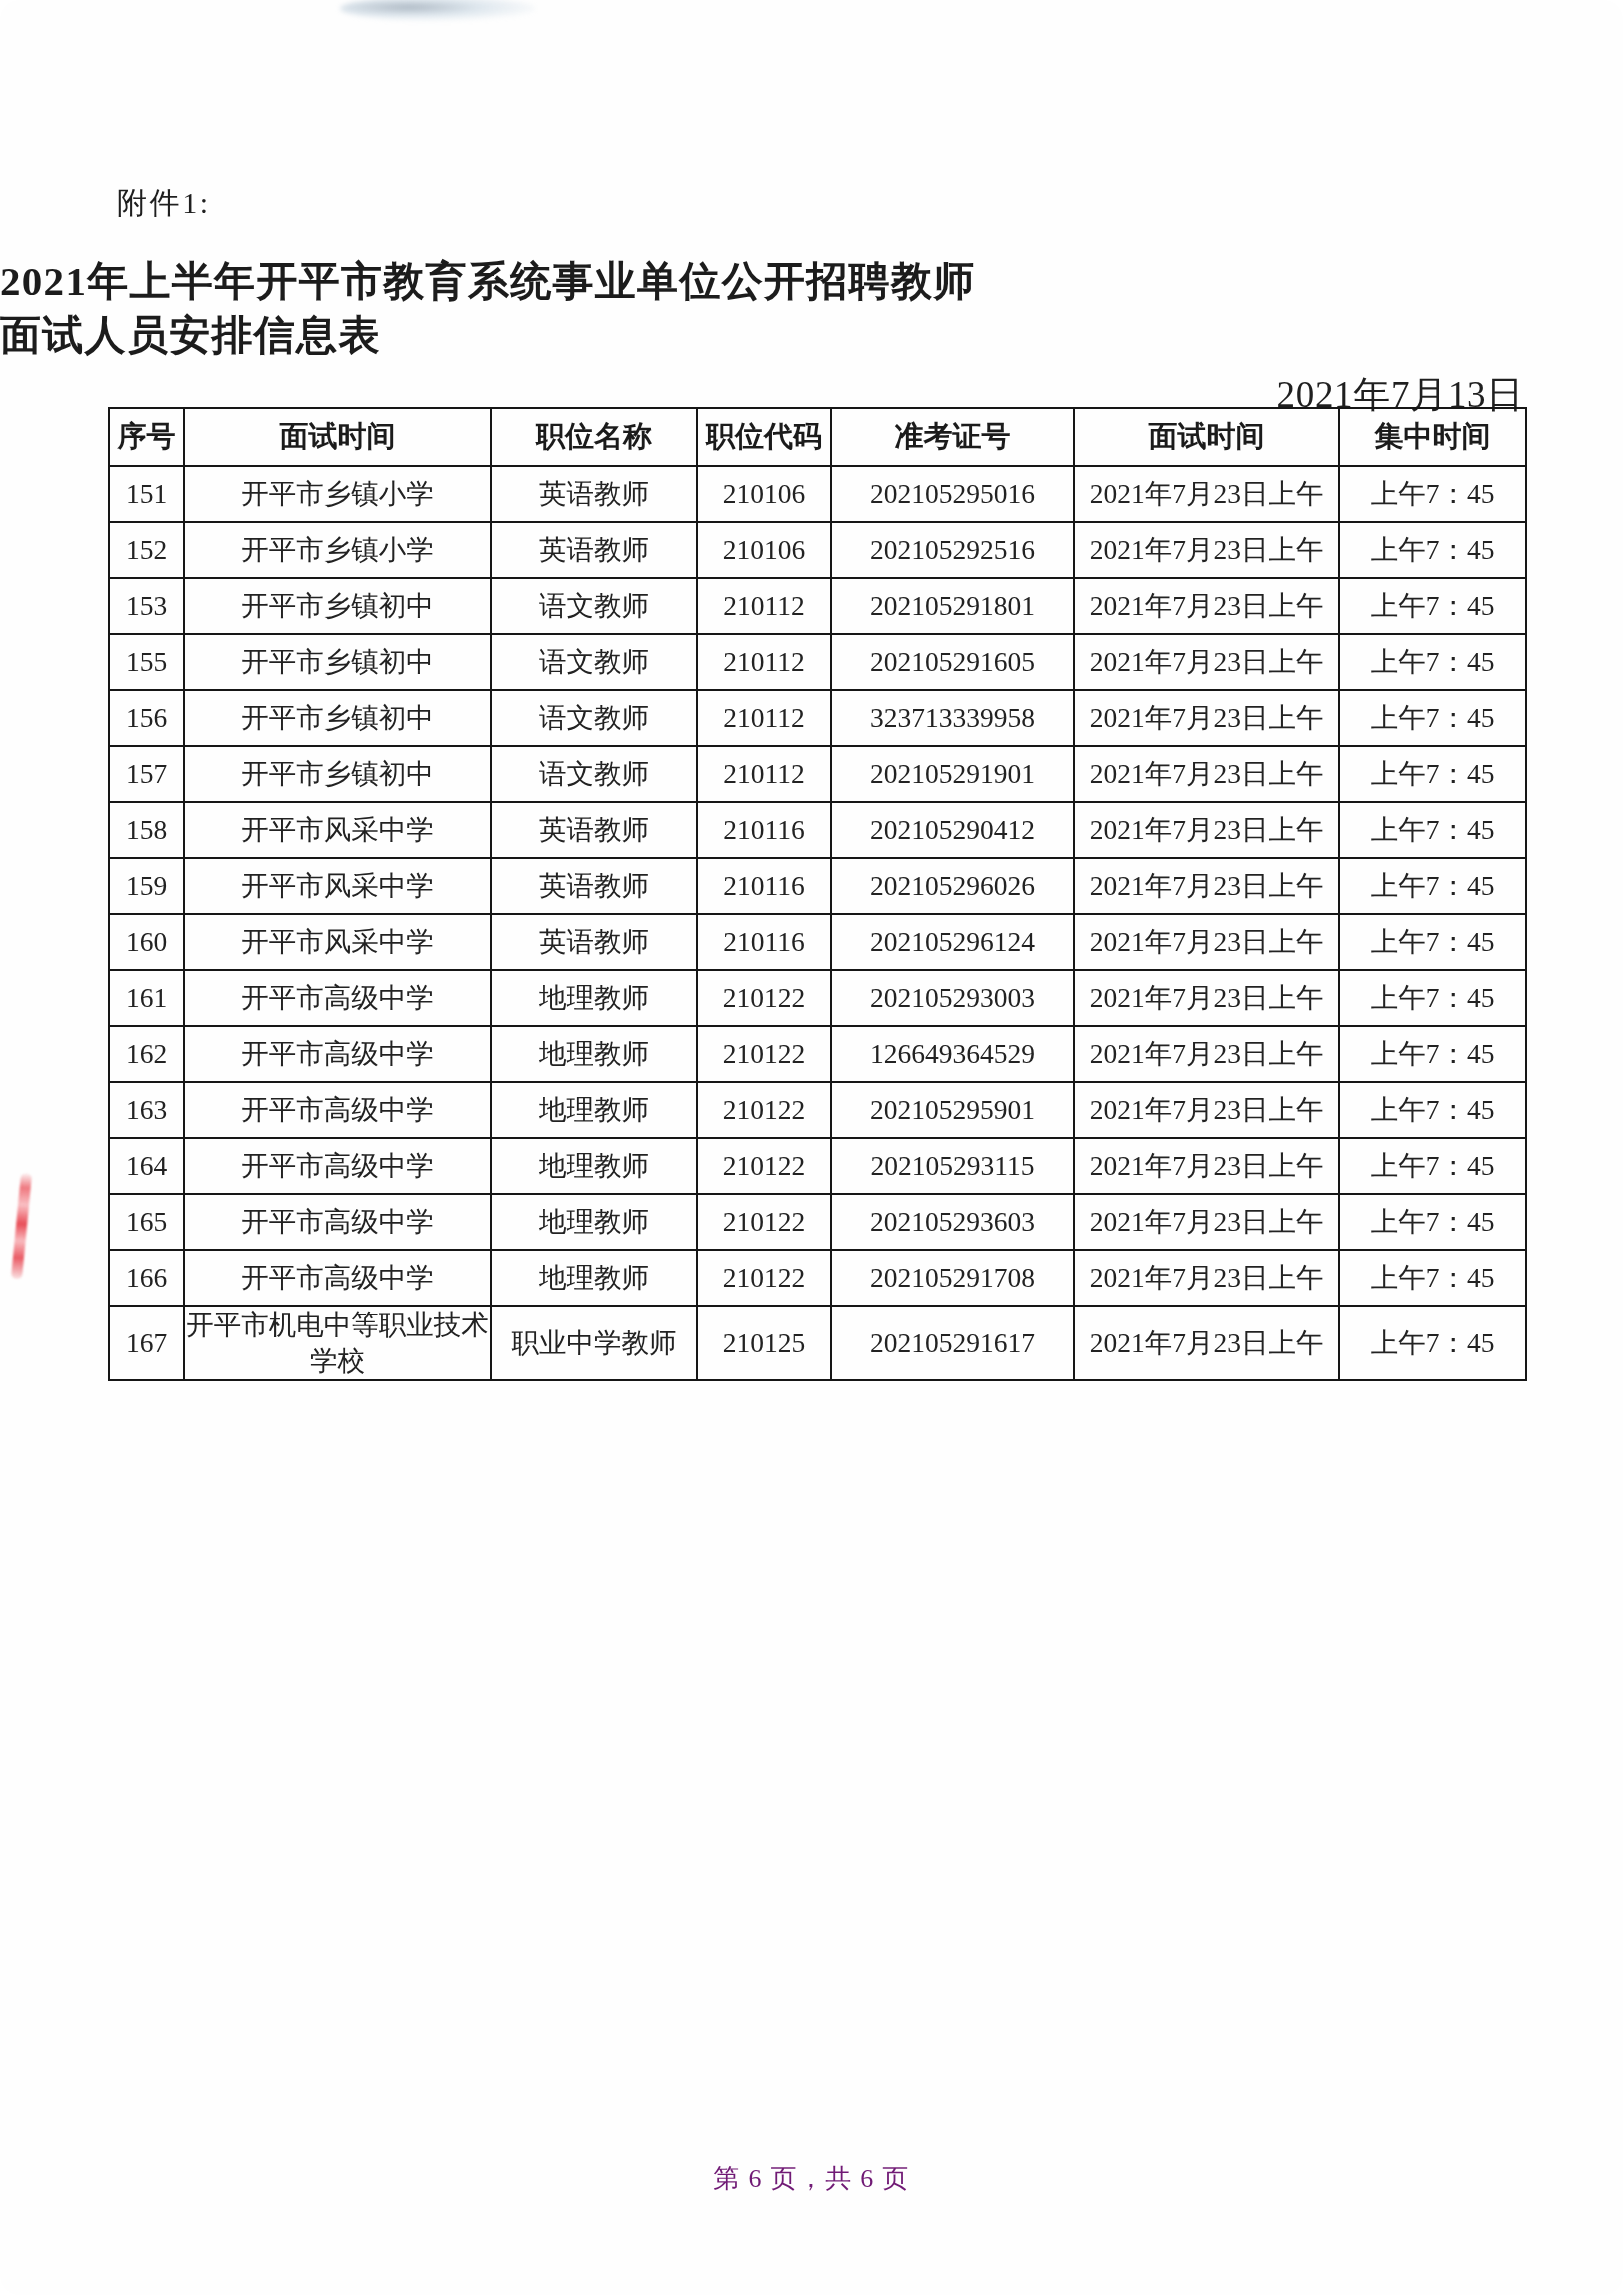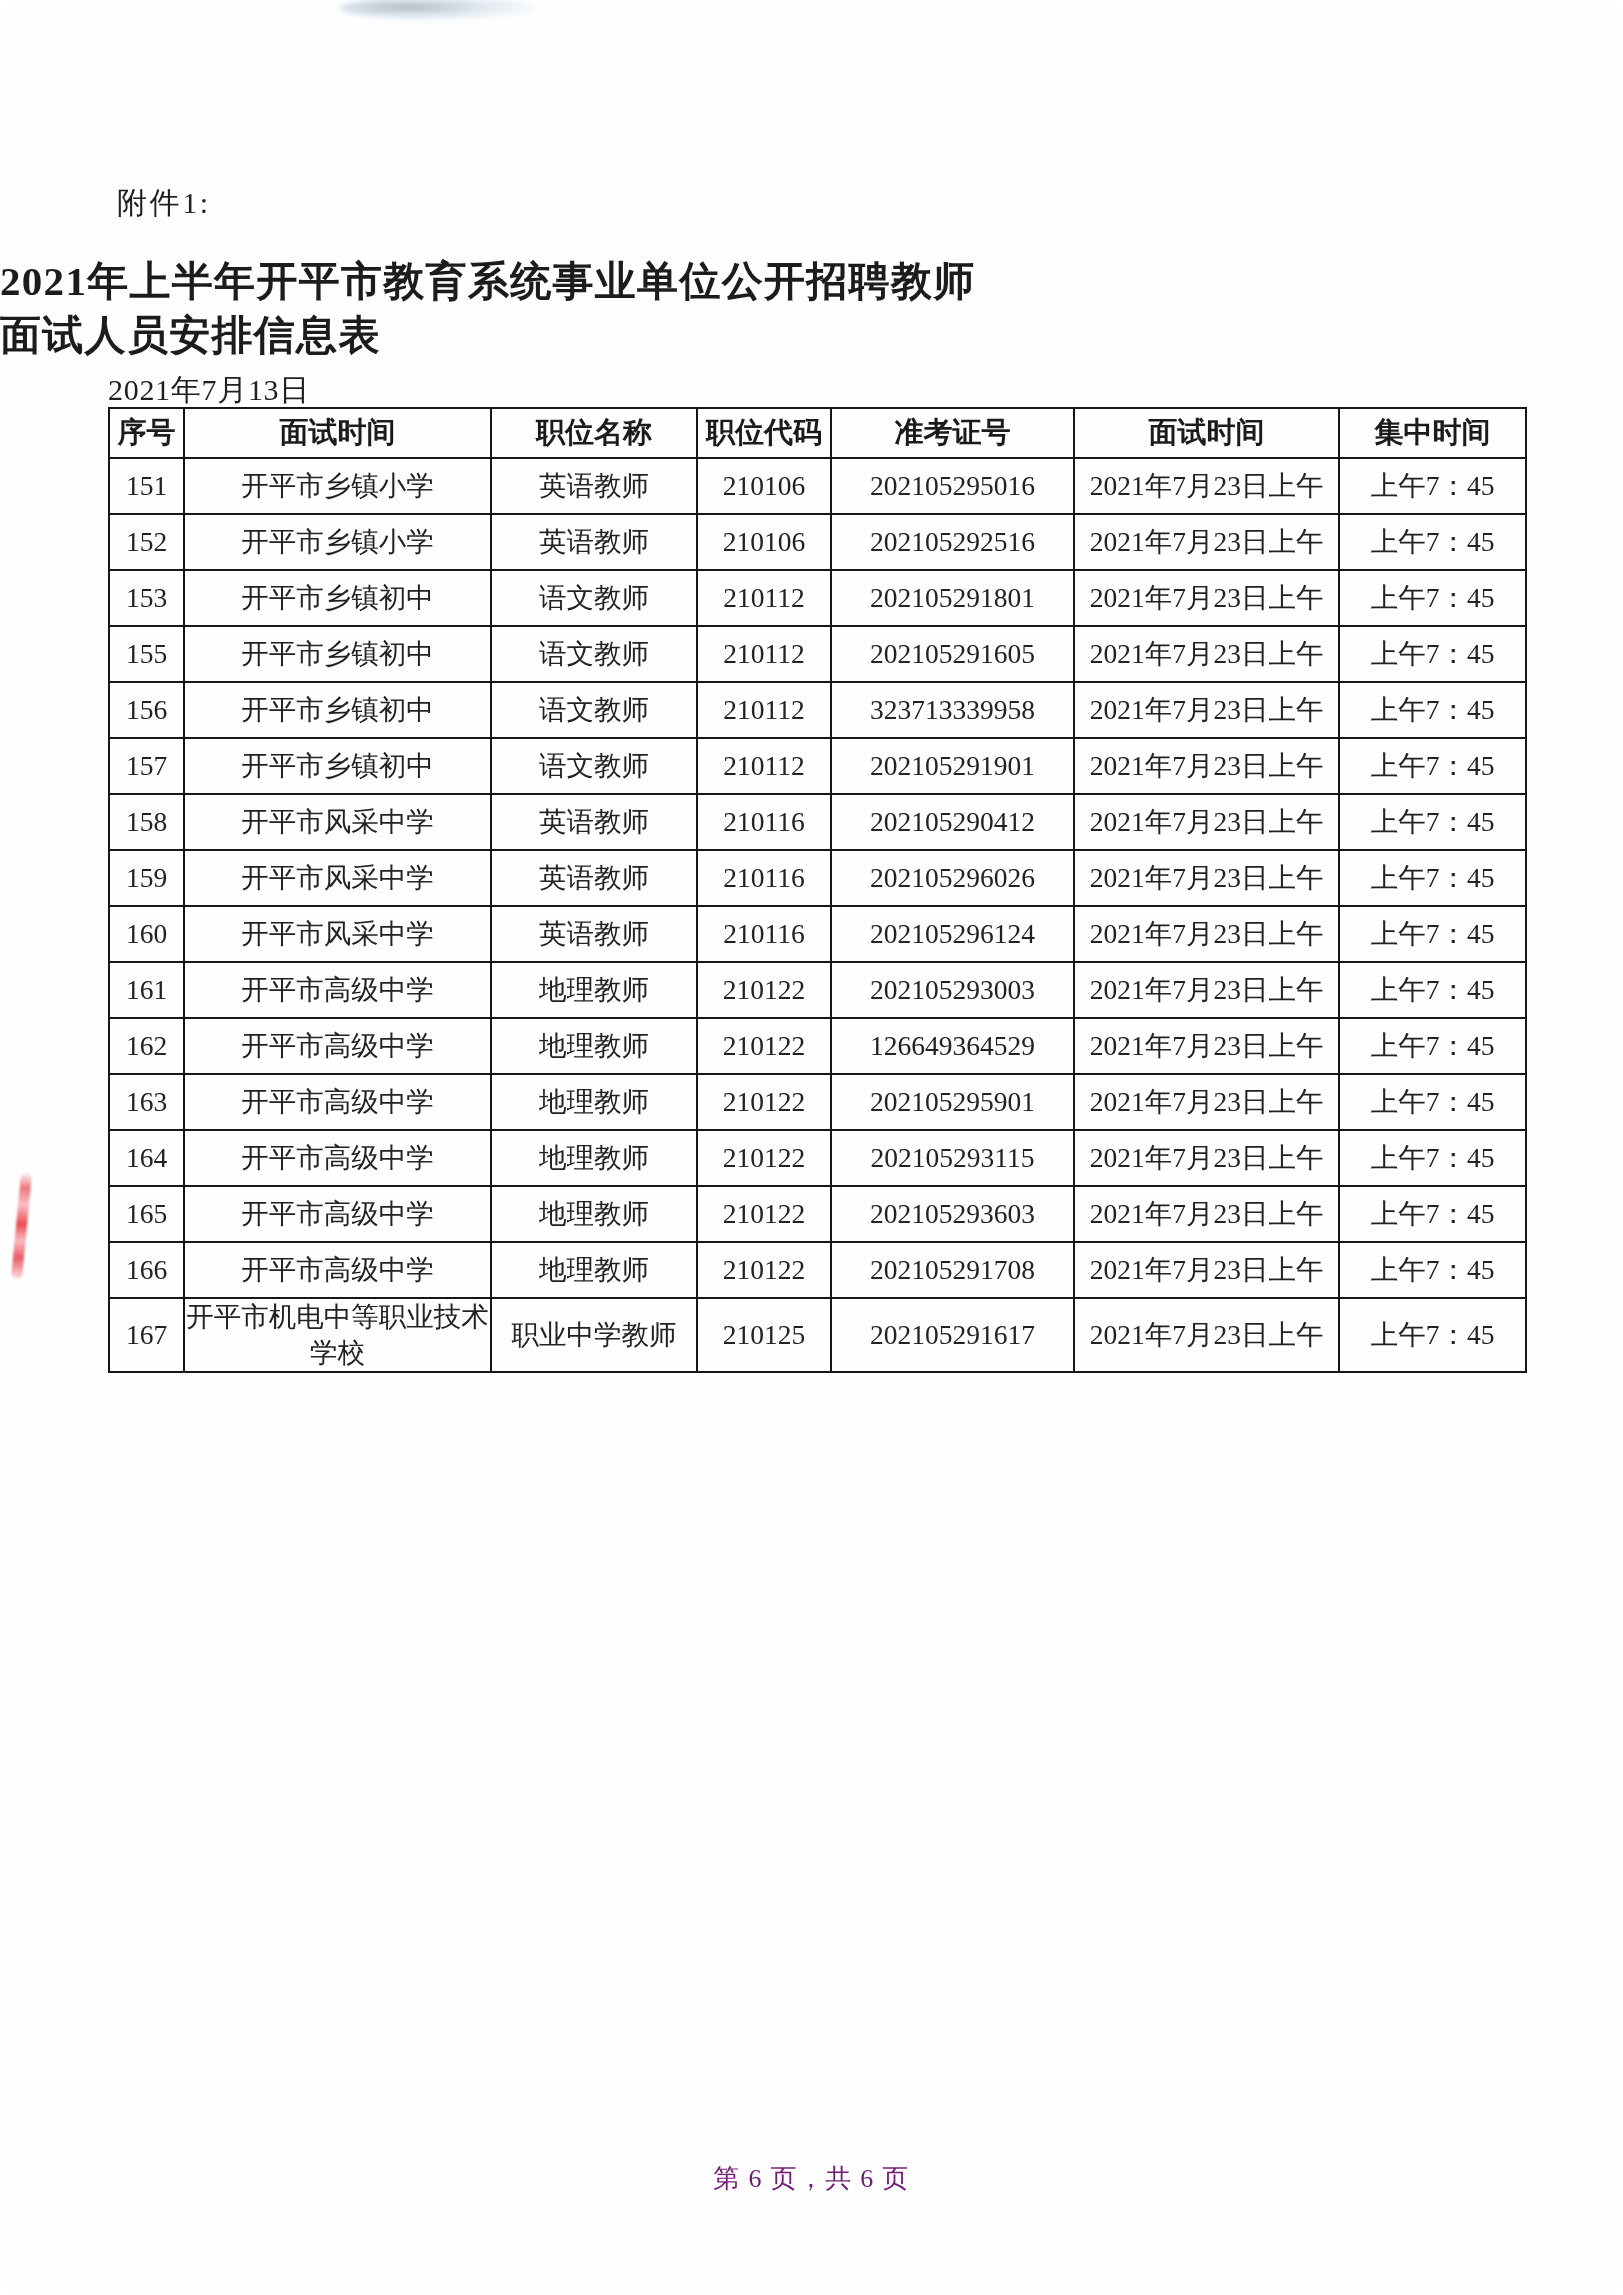--- a/index.html
+++ b/index.html
@@ -43,38 +43,38 @@
     font-size:30px; letter-spacing:2.6px;
   }
   .title-block {
     position:absolute; left:0; top:254px; width:1623px;
     text-align:left; font-weight:bold;
     font-size:41px; line-height:54px; letter-spacing:1.3px;
     color:#1c1c1c;
   }
   .doc-date {
     position:absolute; left:108px; top:370px; width:1416px;
-    text-align:left; font-size:30px; letter-spacing:0.7px;
+    text-align:right; font-size:37px; letter-spacing:0.7px;
   }
 
   table.schedule {
     position:absolute; left:108px; top:407px;
     width:1417px; table-layout:fixed;
     border-collapse:collapse;
   }
   .schedule th, .schedule td {
     border:2px solid #161616;
     border-top-width:2.6px; border-bottom-width:2.6px;
     text-align:center; vertical-align:middle;
     padding:0; overflow:hidden;
     font-size:27.5px; color:#222;
     font-weight:normal;
   }
   .schedule { border:1.3px solid #161616; }
-  .schedule thead tr { height:50px; }
+  .schedule thead tr { height:58px; }
   .schedule thead th { font-size:29px; font-weight:bold; color:#1b1b1b; }
   .schedule tbody tr { height:56px; }
   
   .schedule tbody tr:nth-child(17) td:nth-child(2) { font-size:20px; letter-spacing:0; }
 
   .footer {
     position:absolute; left:0; top:2161px; width:1623px;
     text-align:center; font-size:26px; color:#701a75; letter-spacing:1.3px;
   }
 </style>

